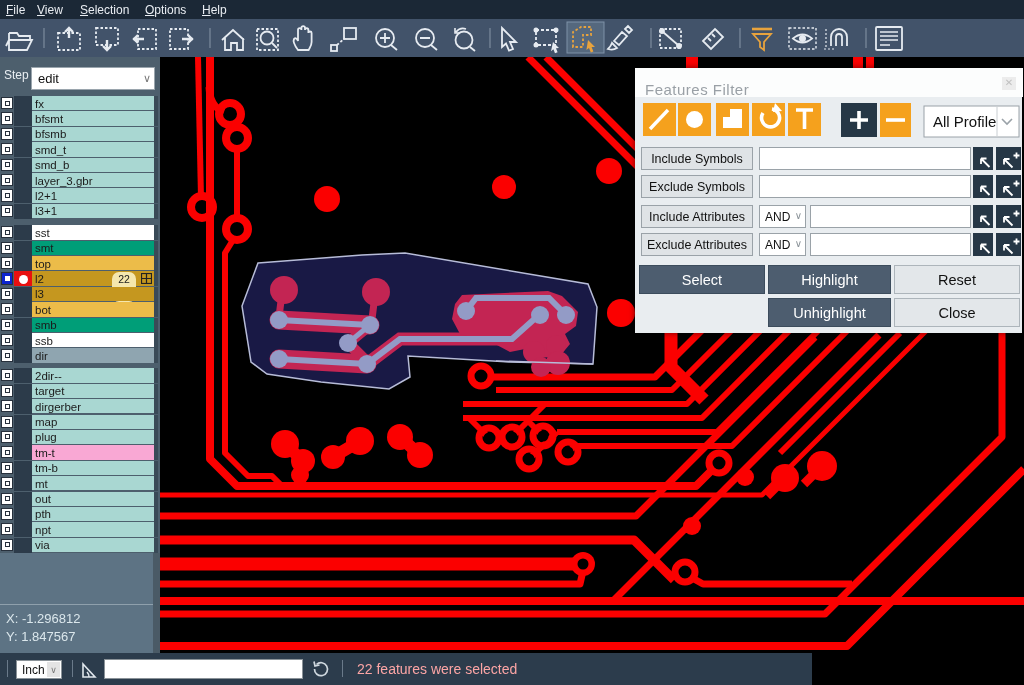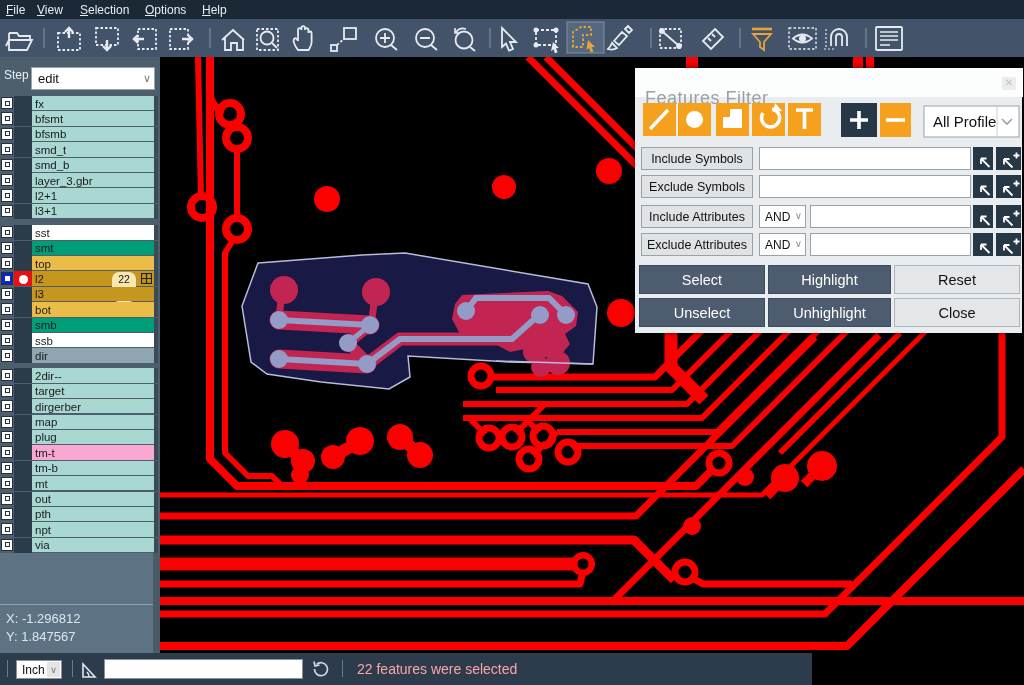--- a/index.html
+++ b/index.html
@@ -488,21 +488,21 @@
 </div>
     <div id="xy">
       <div style="position:absolute;left:0;top:51px;width:155px;height:1px;background:#8fa0ac"></div>
       <div style="position:absolute;left:153px;top:0;width:7px;height:100px;background:#4a5a66"></div>
       <div style="position:absolute;left:6px;top:58px">X: -1.296812</div>
       <div style="position:absolute;left:6px;top:76px">Y: 1.847567</div>
     </div>
   </div>
   <div id="dialog">
     <div id="dlgtitle">
-      <span style="position:absolute;left:10px;top:20px;font-size:18px;letter-spacing:0.5px">Features Filter</span>
+      <span style="position:absolute;left:10px;top:13px;font-size:15px;letter-spacing:0.5px">Features Filter</span>
       <div style="position:absolute;left:367px;top:9px;width:14px;height:13px;background:#ececec;color:#c0c0c0;font-size:10px;text-align:center">✕</div>
     </div>
     <svg width="388" height="265" viewBox="0 0 388 265" style="position:absolute;left:0;top:0">
       <g>
         <rect x="8" y="35" width="33" height="33" fill="#f5a11d"></rect>
         <line x1="15" y1="61" x2="33" y2="42" stroke="#fff" stroke-width="3.4"></line>
         <rect x="43" y="35" width="33" height="33" fill="#f5a11d"></rect>
         <circle cx="59.5" cy="51.5" r="8.5" fill="#fff"></circle>
         <rect x="81" y="35" width="33" height="33" fill="#f5a11d"></rect>
         <path d="M88,60 V49 h7 v-8 h12 v19 Z" fill="#fff"></path>
@@ -557,21 +557,20 @@
       <use href="#nwarr" x="2" y="31"></use>
         <use href="#nwarrp" x="24" y="31"></use>
       <use href="#nwarr" x="2" y="61"></use>
         <use href="#nwarrp" x="24" y="61"></use>
       <use href="#nwarr" x="2" y="89"></use>
         <use href="#nwarrp" x="24" y="89"></use>
     </svg>
     <div class="bigbtn bb-dark" style="left:133px;top:197px;width:123px">Highlight</div>
     <div class="bigbtn bb-dark" style="left:4px;top:197px;width:126px">Select</div>
     <div class="bigbtn bb-light" style="left:259px;top:197px;width:126px">Reset</div>
-    <div class="bigbtn bb-dark" style="left:4px;top:230px;width:126px">Unselect</div>
     <div class="bigbtn bb-dark" style="left:133px;top:230px;width:123px">Unhighlight</div>
     <div class="bigbtn bb-light" style="left:259px;top:230px;width:126px">Close</div>
   </div>
   <div id="statusbar">
     <div style="position:absolute;left:7px;top:7px;width:1px;height:17px;background:#6a7a8a"></div>
     <div style="position:absolute;left:16px;top:7px;width:46px;height:19px;background:#fff;border:1px solid #8a9298;font-size:12px;color:#111;padding:2px 0 0 5px">Inch
       <div style="position:absolute;right:1px;top:1px;width:13px;height:15px;background:#e4e4e4;color:#777;font-size:9px;text-align:center;padding-top:3px">∨</div>
     </div>
     <div style="position:absolute;left:72px;top:7px;width:1px;height:17px;background:#6a7a8a"></div>
     <svg width="18" height="18" viewBox="0 0 18 18" style="position:absolute;left:81px;top:8px">

